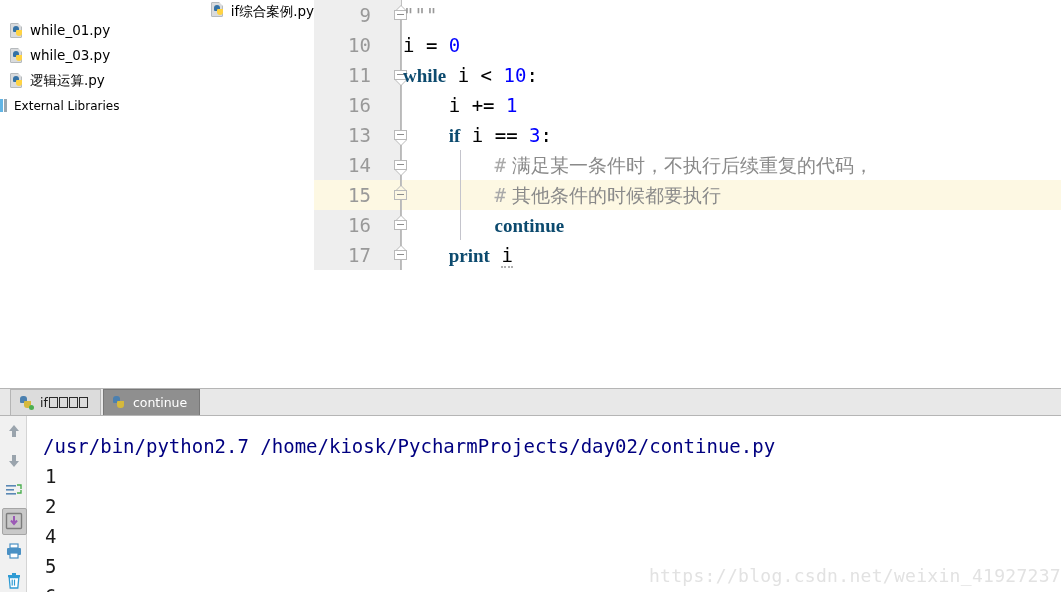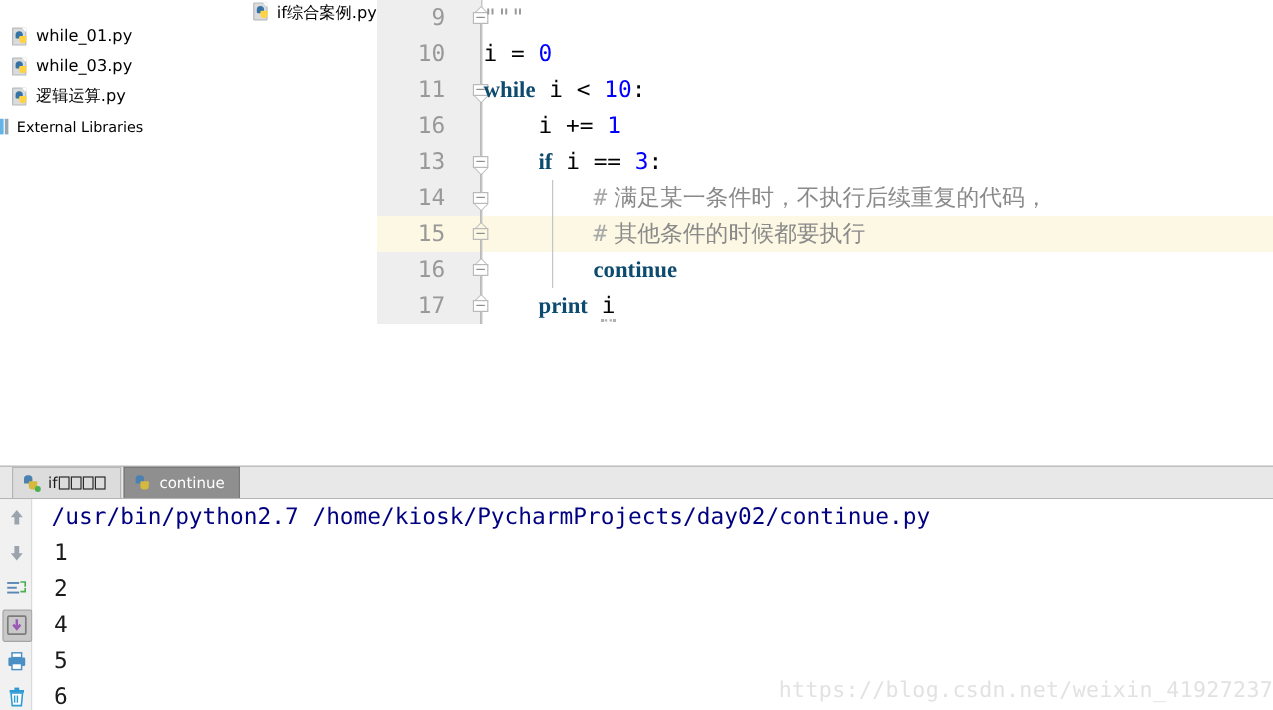--- a/index.html
+++ b/index.html
@@ -336,21 +336,21 @@
     overflow: hidden;
     font-family: "DejaVu Sans Mono", monospace;
   }
   .con-line {
     height: 30px;
     line-height: 30px;
     font-size: 19px;
     padding-left: 16px;
     white-space: pre;
   }
-  .con-cmd { color: #000080; }
+  .con-cmd { color: #000080; margin-top: 15px; }
   .con-out { color: #1a1a1a; padding-left: 18px; }
 
   #watermark {
     position: absolute;
     right: 0px; bottom: 6px;
     font-size: 18px;
     color: #e2e2e2;
     font-family: "DejaVu Sans Mono", monospace;
     letter-spacing: 0.3px;
     white-space: nowrap;

